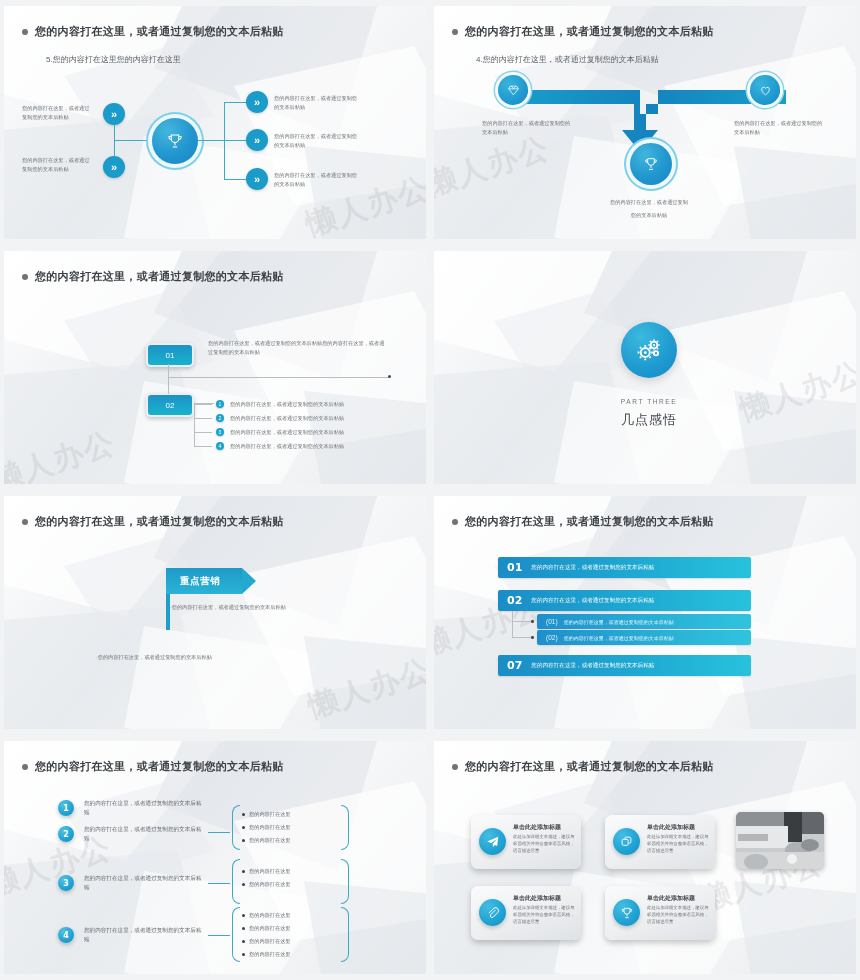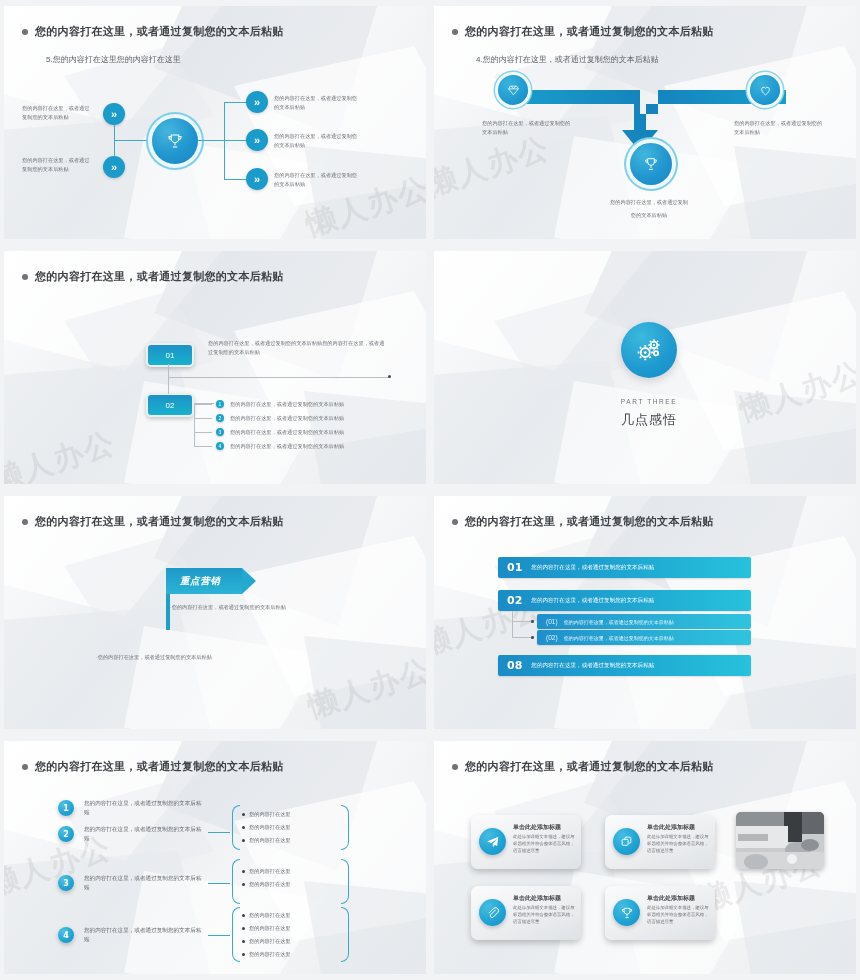--- a/index.html
+++ b/index.html
@@ -343,21 +343,21 @@
         </div>
       <div class="wm" style="right:-8px;bottom:20px;">懒人办公</div>
 
       <div class="hd">
         <span class="dot"></span>
         <span class="t">您的内容打在这里，或者通过复制您的文本后粘贴</span>
       </div>
 
       <div class="flag" style="left:162px;top:72px;width:90px;height:62px;">
         <div class="pole" style="height:62px;"></div>
-        <div class="banner" style="width:76px;font-style:italic;">
+        <div class="banner" style="width:76px;">
           <span class="lbl">重点营销</span>
         </div>
         <div class="tip" style="left:76px;border-left:14px solid #23a8d0;"></div>
       </div>
       <div class="flag cap" style="left:166px;top:108px;font-size:5.2px;color:#6a6f75;white-space:nowrap;position:absolute;">·您的内容打在这里，或者通过复制您的文本后粘贴</div>
 
       <div style="left:92px;top:158px;font-size:5.2px;color:#6a6f75;white-space:nowrap;position:absolute;">·您的内容打在这里，或者通过复制您的文本后粘贴</div>
     </div>
   </div>
 
@@ -398,21 +398,21 @@
       <div class="sbar" style="left:103px;top:118px;width:214px;">
         <span class="n">(01)</span>
         <span class="b">您的内容打在这里，或者通过复制您的文本后粘贴</span>
       </div>
       <div class="sbar" style="left:103px;top:134px;width:214px;">
         <span class="n">(02)</span>
         <span class="b">您的内容打在这里，或者通过复制您的文本后粘贴</span>
       </div>
 
       <div class="bar" style="left:64px;top:159px;width:253px;">
-        <span class="n">08</span>
+        <span class="n">07</span>
         <span class="b">您的内容打在这里，或者通过复制您的文本后粘贴</span>
       </div>
     </div>
   </div>
 
   <div class="slide">
     <div class="slide-inner">
       <div class="poly">
           <i class="f1"></i>
           <i class="f2"></i>

